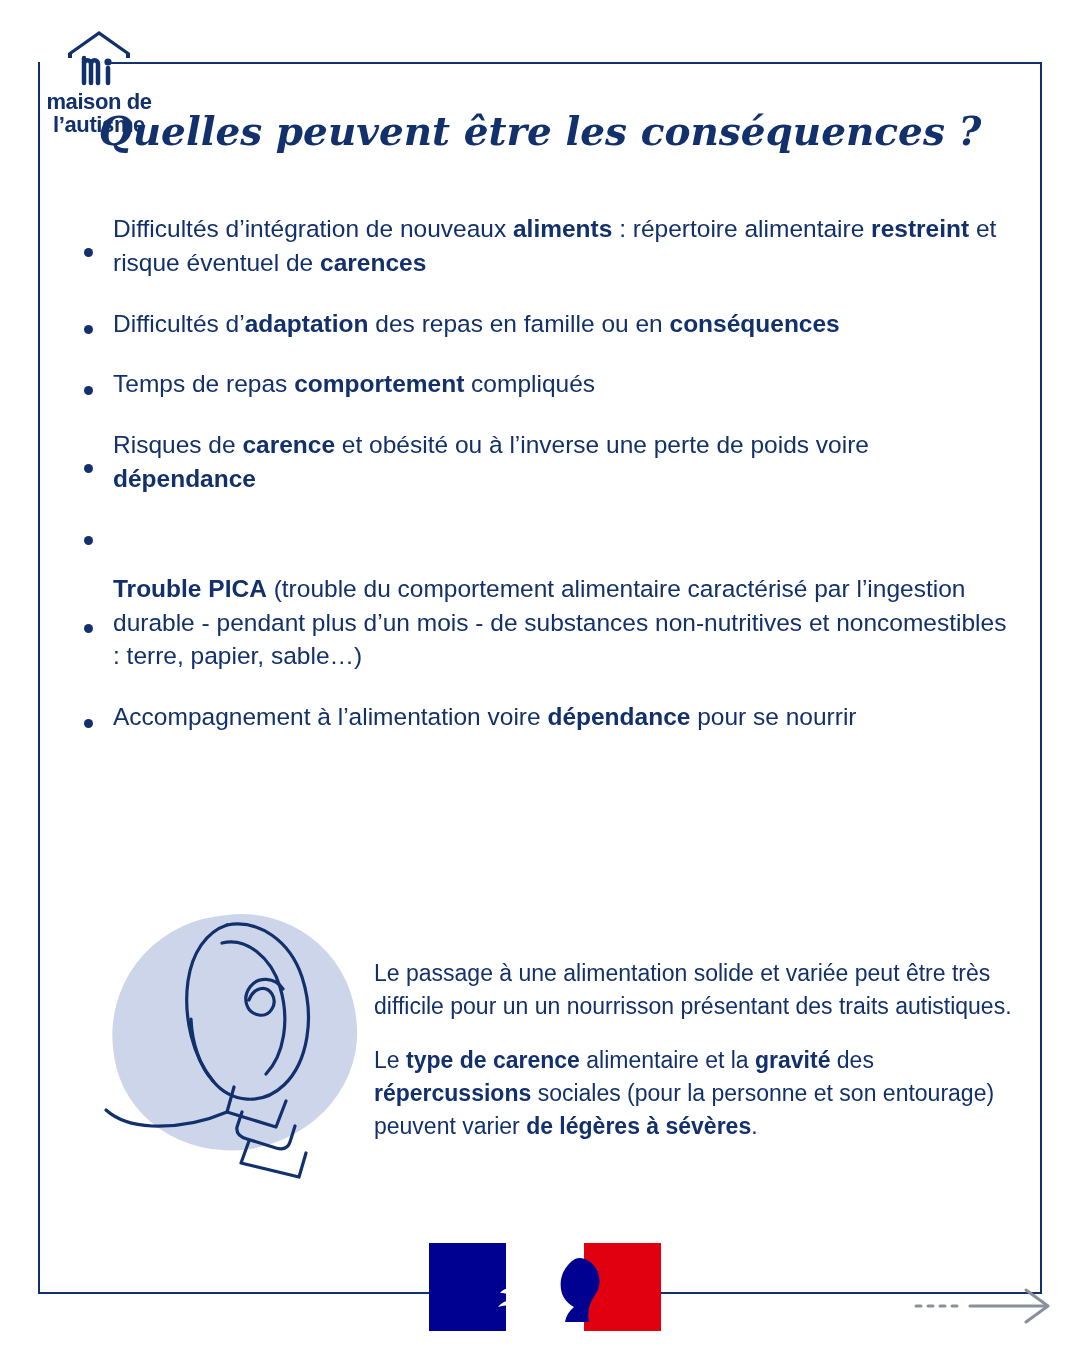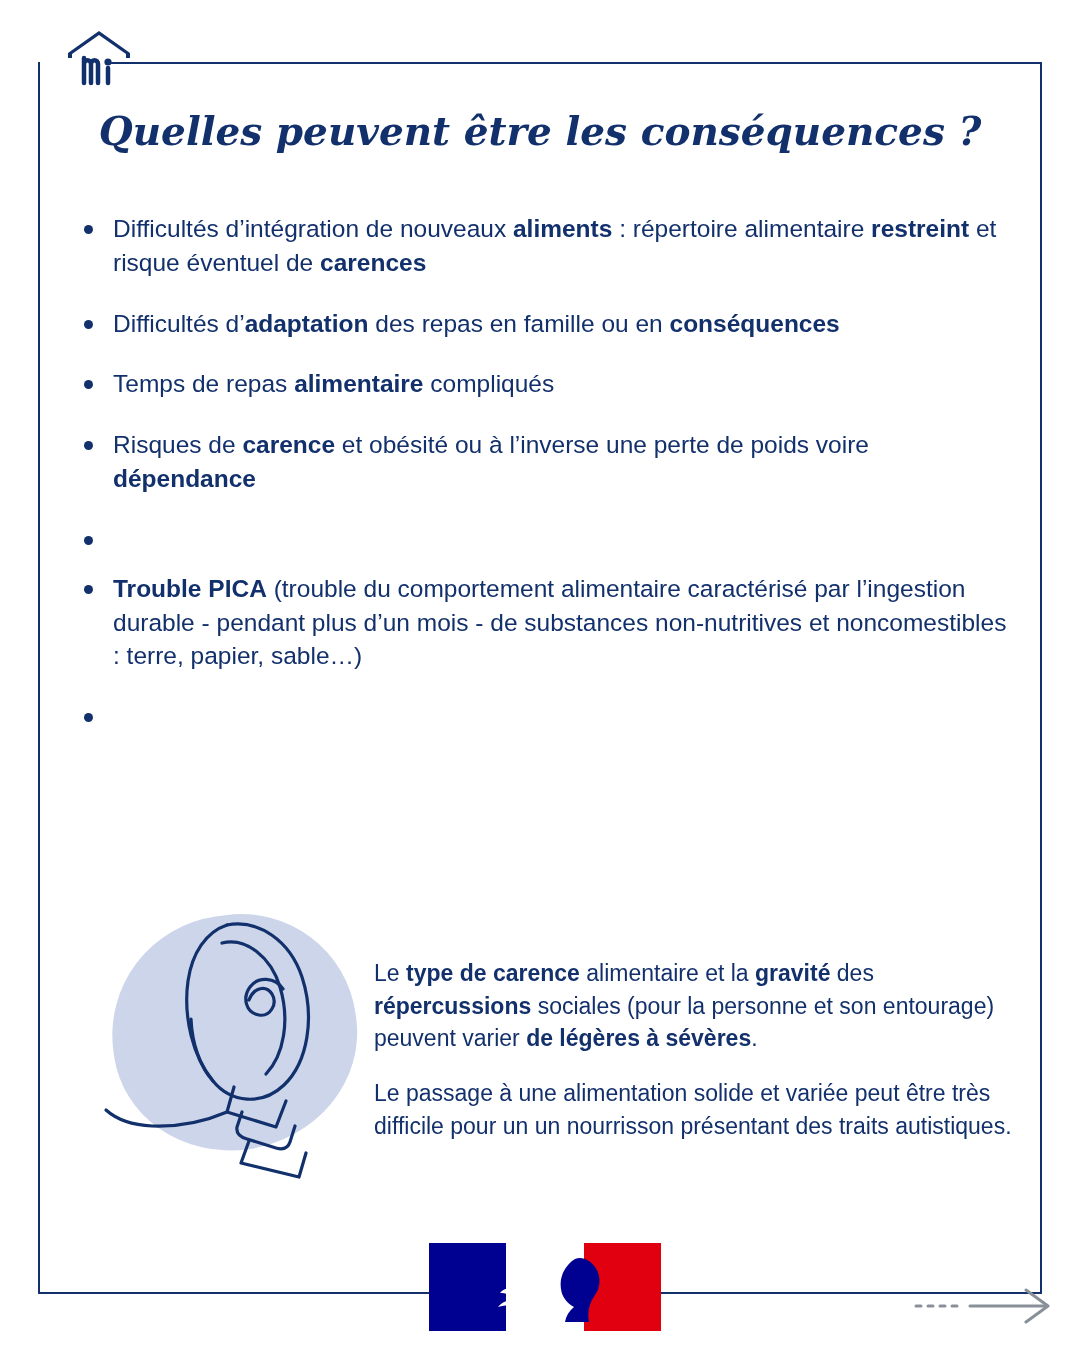--- a/index.html
+++ b/index.html
@@ -67,21 +67,21 @@
 
   
   .list {
     position: absolute;
     left: 84px;
     top: 212px;
     width: 930px;
   }
   .list-item {
     display: flex;
-    align-items: flex-start;
+    align-items: center;
     margin-bottom: 27px;
   }
   .bullet {
     flex: 0 0 auto;
     width: 9px;
     height: 9px;
     border-radius: 50%;
     background: #12306b;
     margin: 13px 20px 0 0;
   }
@@ -156,74 +156,79 @@
 </head>
 <body>
 
 <div class="logo">
   <svg class="logo-mark" viewBox="0 0 70 58">
     <path d="M35 3 L66 25 L66 30 L62 30 L62 26 L35 7 L8 26 L8 30 L4 30 L4 25 Z" fill="#12306b"></path>
     <path d="M20 30 L20 55 M20 36 C20 31 27 31 27 36 L27 55 M27 36 C27 31 34 31 34 36 L34 55" stroke="#12306b" stroke-width="4.5" fill="none" stroke-linecap="round"></path>
     <circle cx="44" cy="34" r="3.6" fill="#12306b"></circle>
     <path d="M44 40 L44 55" stroke="#12306b" stroke-width="4.5" stroke-linecap="round"></path>
   </svg>
+  <div class="logo-text">
+    <div>maison de</div>
+    <div>l’autisme</div>
+  </div>
 </div>
 
 <div class="frame"></div>
 <div class="frame-top-right"></div>
 
 <div class="title">Quelles peuvent être les conséquences ?</div>
 
 <div class="list">
   <div class="list-item">
     <span class="bullet"></span>
     <span class="item-text">Difficultés d’intégration de nouveaux <b>aliments</b> : répertoire alimentaire <b>restreint</b> et risque éventuel de <b>carences</b></span>
   </div>
   <div class="list-item">
     <span class="bullet"></span>
     <span class="item-text">Difficultés d’<b>adaptation</b> des repas en famille ou en <b>conséquences</b></span>
   </div>
   <div class="list-item">
     <span class="bullet"></span>
-    <span class="item-text">Temps de repas <b>alimentaire</b> compliqués</span>
+    <span class="item-text">Temps de repas <b>comportement</b> compliqués</span>
   </div>
   <div class="list-item">
     <span class="bullet"></span>
     <span class="item-text">Risques de <b>carence</b> et obésité ou à l’inverse une perte de poids voire <b>dépendance</b></span>
   </div>
   <div class="list-item">
     <span class="bullet"></span>
   </div>
   <div class="list-item">
     <span class="bullet"></span>
     <span class="item-text"><b>Trouble PICA</b> (trouble du comportement alimentaire caractérisé par l’ingestion durable - pendant plus d’un mois - de substances non-nutritives et noncomestibles : terre, papier, sable…)</span>
   </div>
   <div class="list-item">
     <span class="bullet"></span>
+    <span class="item-text">Accompagnement à l’alimentation voire <b>dépendance</b> pour se nourrir</span>
   </div>
 </div>
 
 <div class="callout">
   <div class="blob"></div>
   <svg class="megaphone" viewBox="0 0 300 275">
     <g fill="none" stroke="#12306b" stroke-width="3.2" stroke-linecap="round" stroke-linejoin="round">
       <path d="M133 20 C165 14 196 36 208 72 C221 112 214 157 190 180 C168 201 137 198 119 176"></path>
       <path d="M133 20 C112 27 98 48 94 76 C89 112 99 152 119 176"></path>
       <path d="M119 176 C106 162 98 138 97 114"></path>
       <path d="M128 38 C152 32 177 52 186 82 C196 115 190 150 172 169"></path>
       <path d="M155 95 C160 82 172 80 178 89 C184 99 176 112 165 110 C152 108 148 93 156 82 C164 71 181 72 189 84"></path>
       <path d="M140 182 L133 207 L182 222 L192 196"></path>
       <path d="M148 207 L143 222 C142 228 146 232 153 234 L182 243 C189 245 194 243 196 237 L201 221"></path>
       <path d="M155 236 L147 258 L205 272 L212 248"></path>
       <path d="M133 207 C112 216 86 222 58 221 C38 220 22 214 12 205"></path>
     </g>
   </svg>
   <div class="callout-text">
+    <p>Le passage à une alimentation solide et variée peut être très difficile pour un un nourrisson présentant des traits autistiques.</p>
     <p>Le <b>type de carence</b> alimentaire et la <b>gravité</b> des <b>répercussions</b> sociales (pour la personne et son entourage) peuvent varier <b>de légères à sévères</b>.</p>
-    <p>Le passage à une alimentation solide et variée peut être très difficile pour un un nourrisson présentant des traits autistiques.</p>
   </div>
 </div>
 
 <div class="flag">
   <div class="flag-blue"></div>
   <div class="flag-white"></div>
   <div class="flag-red"></div>
   <svg class="marianne" viewBox="0 0 232 88">
     <path d="M96 20 C88 26 84 36 86 46 C80 44 74 46 71 50 C78 50 84 52 88 56 C80 56 73 59 69 64 C79 61 90 61 99 65 C92 66 86 69 82 73 C93 68 106 68 115 72 L115 20 Z" fill="#ffffff"></path>
     <path d="M146 16 C136 22 130 34 132 46 C133 54 138 60 145 64 C140 68 137 73 136 79 L160 79 C158 70 160 60 166 52 C172 44 172 32 166 24 C161 17 153 13 146 16 Z" fill="#000091"></path>

